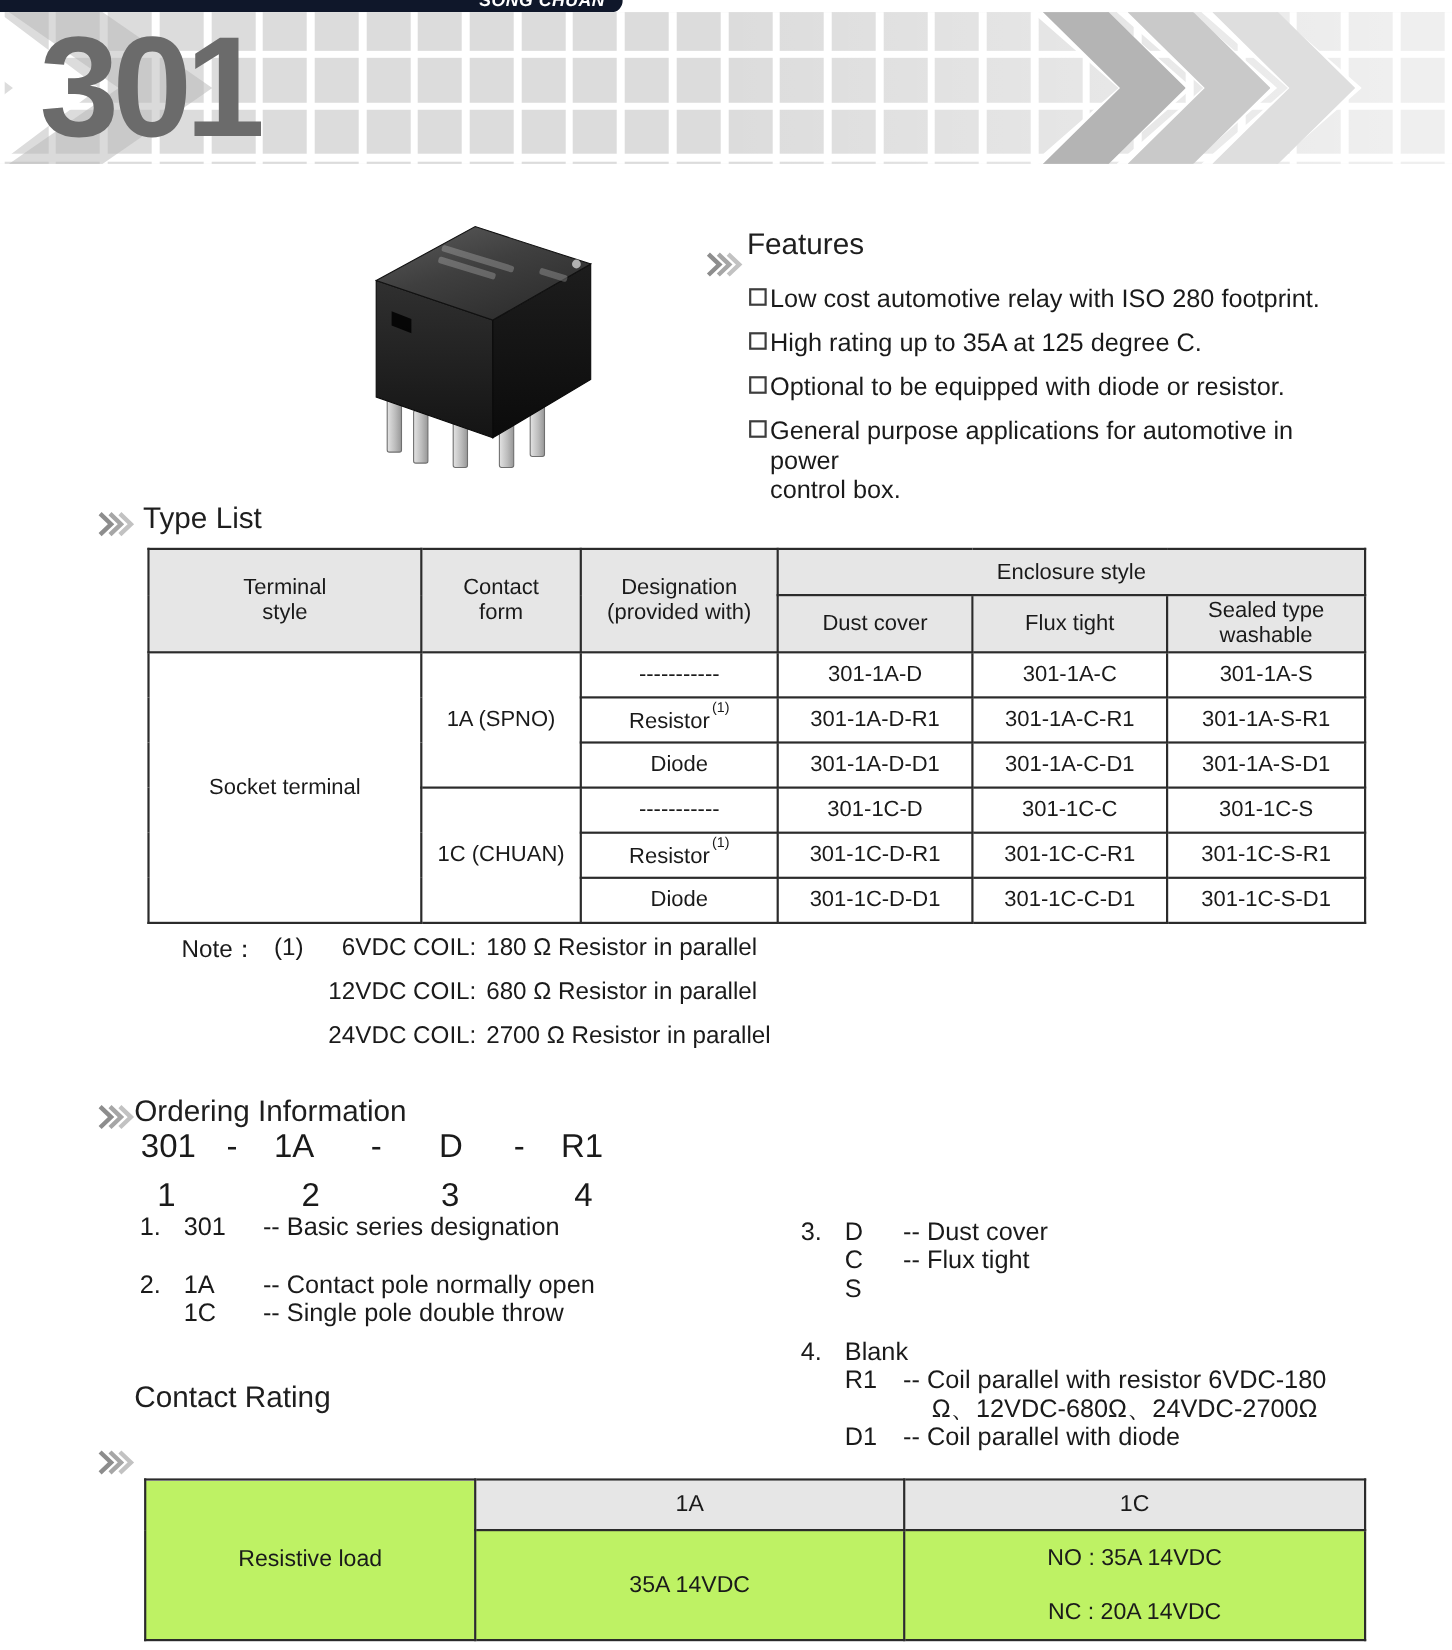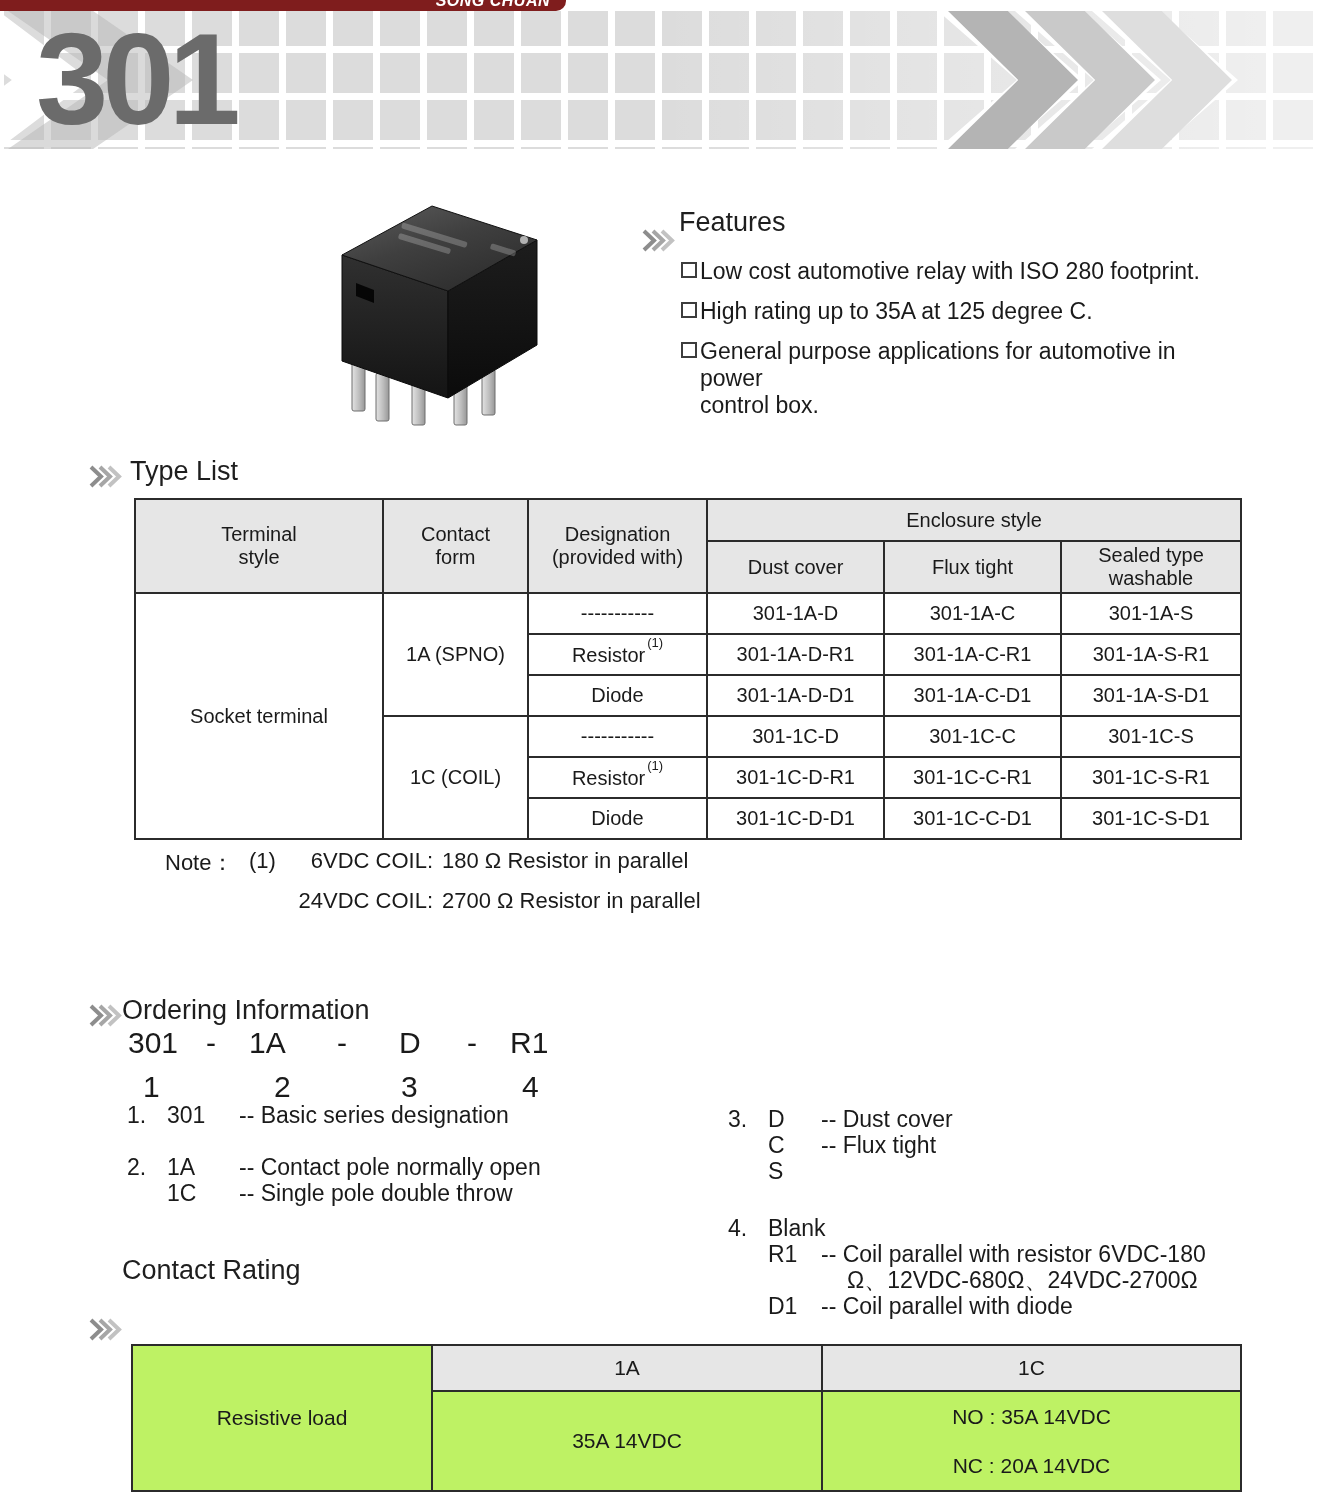--- a/index.html
+++ b/index.html
@@ -2,21 +2,21 @@
 <html><head>
 <meta charset="utf-8">
 <style>
   * { margin:0; padding:0; box-sizing:border-box; }
   html,body { background:#ffffff; }
   body { font-family:"Liberation Sans","DejaVu Sans",sans-serif; color:#1a1a1a; }
   #page { position:relative; width:1320px; height:1500px; background:#fff; overflow:hidden; }
 
   
   .top-bar { position:absolute; left:0; top:0; width:566px; height:11px;
-             background:#7f1d1d; border-radius:0 0 10px 0; z-index:5; }
+             background:#0f172a; border-radius:0 0 10px 0; z-index:5; }
   .brand-text { position:absolute; right:16px; top:-8px; font-size:16px; font-style:italic;
                 font-weight:bold; color:#ffffff; letter-spacing:.5px; white-space:nowrap; }
   .banner { position:absolute; left:0; top:11px; width:1320px; height:138px;
             background-color:#dcdcdc;
             background-image:
               linear-gradient(90deg, rgba(255,255,255,0) 50%, rgba(255,255,255,.55) 96%),
               repeating-linear-gradient(90deg, #ffffff 0 7px, rgba(0,0,0,0) 7px 47px),
               repeating-linear-gradient(0deg, #ffffff 0 7px, rgba(0,0,0,0) 7px 47px);
             background-position:0 0, -3px 0, 0 -2px; }
   .chev { position:absolute; top:11px; height:138px;
@@ -146,20 +146,24 @@
     <div class="feat-item">
       <span class="feat-box"></span>
       <span class="feat-text">Low cost automotive relay with ISO 280 footprint.</span>
     </div>
     <div class="feat-item">
       <span class="feat-box"></span>
       <span class="feat-text">High rating up to 35A at 125 degree C.</span>
     </div>
     <div class="feat-item">
       <span class="feat-box"></span>
+      <span class="feat-text">Optional to be equipped with diode or resistor.</span>
+    </div>
+    <div class="feat-item">
+      <span class="feat-box"></span>
       <span class="feat-text">General purpose applications for automotive in power
 control box.</span>
     </div>
   </div>
 
   <svg class="sec-icon" style="left:88px;top:464px;" viewBox="0 0 36 25">
     <path d="M3 3 L13 12.5 L3 22" stroke="#8d8d8d" stroke-width="4" fill="none"></path>
     <path d="M12 3 L22 12.5 L12 22" stroke="#a6a6a6" stroke-width="4" fill="none"></path>
     <path d="M21 3 L31 12.5 L21 22" stroke="#c2c2c2" stroke-width="4" fill="none"></path>
   </svg>
@@ -204,21 +208,21 @@
       <td>301-1A-C-R1</td>
       <td>301-1A-S-R1</td>
     </tr>
     <tr class="b">
       <td><span>Diode</span></td>
       <td>301-1A-D-D1</td>
       <td>301-1A-C-D1</td>
       <td>301-1A-S-D1</td>
     </tr>
     <tr class="b">
-      <td rowspan="3">1C (COIL)</td>
+      <td rowspan="3">1C (CHUAN)</td>
       <td><span>-----------</span></td>
       <td>301-1C-D</td>
       <td>301-1C-C</td>
       <td>301-1C-S</td>
     </tr>
     <tr class="b">
       <td><span>Resistor</span><sup class="fn">(1)</sup></td>
       <td>301-1C-D-R1</td>
       <td>301-1C-C-R1</td>
       <td>301-1C-S-R1</td>
@@ -231,20 +235,26 @@
     </tr>
   </tbody>
     </table>
 
   <div class="notes">
     <div class="note-line">
       <span class="nl-label">Note：</span>
       <span class="nl-ref">(1)</span>
       <span class="nl-coil">6VDC COIL:</span>
       <span class="nl-text">180 Ω Resistor in parallel</span>
+    </div>
+    <div class="note-line">
+      <span class="nl-label"></span>
+        <span class="nl-ref"></span>
+      <span class="nl-coil">12VDC COIL:</span>
+      <span class="nl-text">680 Ω Resistor in parallel</span>
     </div>
     <div class="note-line">
       <span class="nl-label"></span>
         <span class="nl-ref"></span>
       <span class="nl-coil">24VDC COIL:</span>
       <span class="nl-text">2700 Ω Resistor in parallel</span>
     </div>
   </div>
 
   <svg class="sec-icon" style="left:88px;top:1003px;" viewBox="0 0 36 25">

